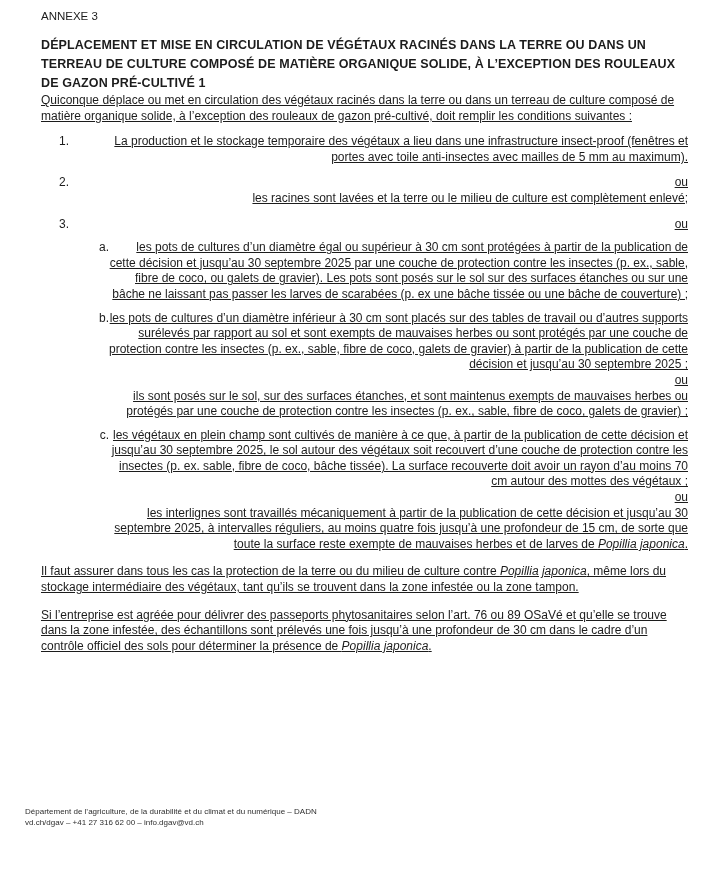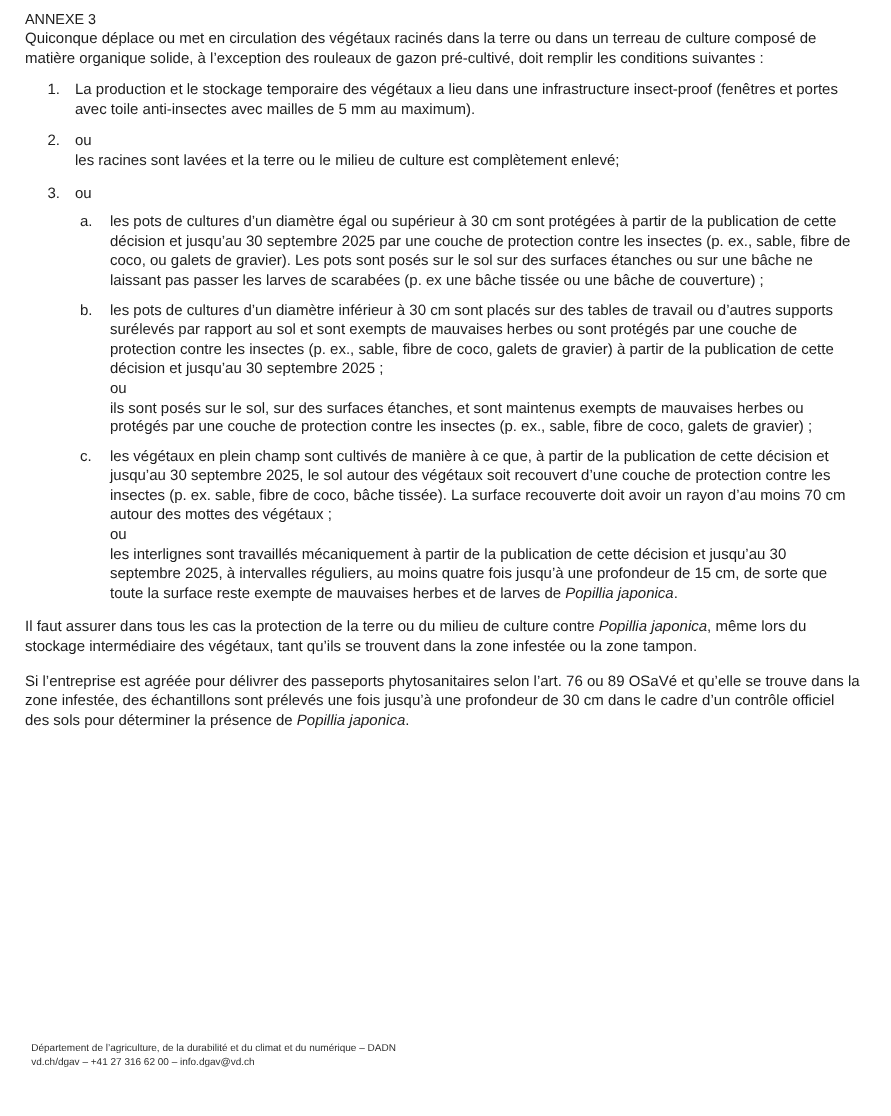--- a/index.html
+++ b/index.html
@@ -3,54 +3,55 @@
 <meta charset="utf-8">
 <style>
   html,body{margin:0;padding:0;background:#ffffff;}
   .page{
     position:relative;
     width:713px;height:893px;
     background:#ffffff;
     font-family:"Liberation Sans",sans-serif;
     color:#1c1c1c;
     box-sizing:border-box;
-    padding:9px 25px 0 20px;
+    padding:9px 25px 0 41px;
     overflow:hidden;
   }
   .annex-label{font-size:11.5px;line-height:14px;}
   .doc-title{
     font-weight:bold;
     font-size:12.5px;
     line-height:19px;
     margin-top:13px;
     letter-spacing:0.1px;
   }
   .body-text{font-size:12px;line-height:15.6px;}
   .intro{margin-top:12px;}
-  .para{margin:0;}
+  .para{margin:0;text-decoration:underline;}
   .closing{margin-top:12px;}
   .cond-item{display:flex;margin-top:10px;}
   .cond-marker{flex:none;width:22px;margin-left:18px;}
-  .cond-body{flex:1;min-width:0;}
+  .cond-body{flex:1;min-width:0;text-align:right;}
   .sub-item{display:flex;margin-top:8px;}
   .sub-marker{flex:none;width:24px;margin-left:4px;}
   .sub-body{flex:1;min-width:0;}
   .doc-footer{
     position:absolute;
-    left:25px;top:833px;
+    left:25px;top:806px;
     font-size:8px;
     line-height:11px;
     color:#2e2e2e;
   }
 </style>
 </head>
 <body>
 
 <div class="page">
   <div class="annex-label">ANNEXE 3</div>
+  <div class="doc-title">DÉPLACEMENT ET MISE EN CIRCULATION DE VÉGÉTAUX RACINÉS DANS LA TERRE OU DANS UN TERREAU DE CULTURE COMPOSÉ DE MATIÈRE ORGANIQUE SOLIDE, À L’EXCEPTION DES ROULEAUX DE GAZON PRÉ-CULTIVÉ 1</div>
 
   <div class="body-text intro para"><span>Quiconque déplace ou met en circulation des végétaux racinés dans la terre ou dans un terreau de culture composé de matière organique solide, à l’exception des rouleaux de gazon pré-cultivé, doit remplir les conditions suivantes :</span></div>
 
   <div class="body-text">
       <div class="cond-item">
         <div class="cond-marker">1.</div>
         <div class="cond-body">
           <div class="para"><span>La production et le stockage temporaire des végétaux a lieu dans une infrastructure insect-proof (fenêtres et portes avec toile anti-insectes avec mailles de 5 mm au maximum).</span></div>
         </div>
       </div>

